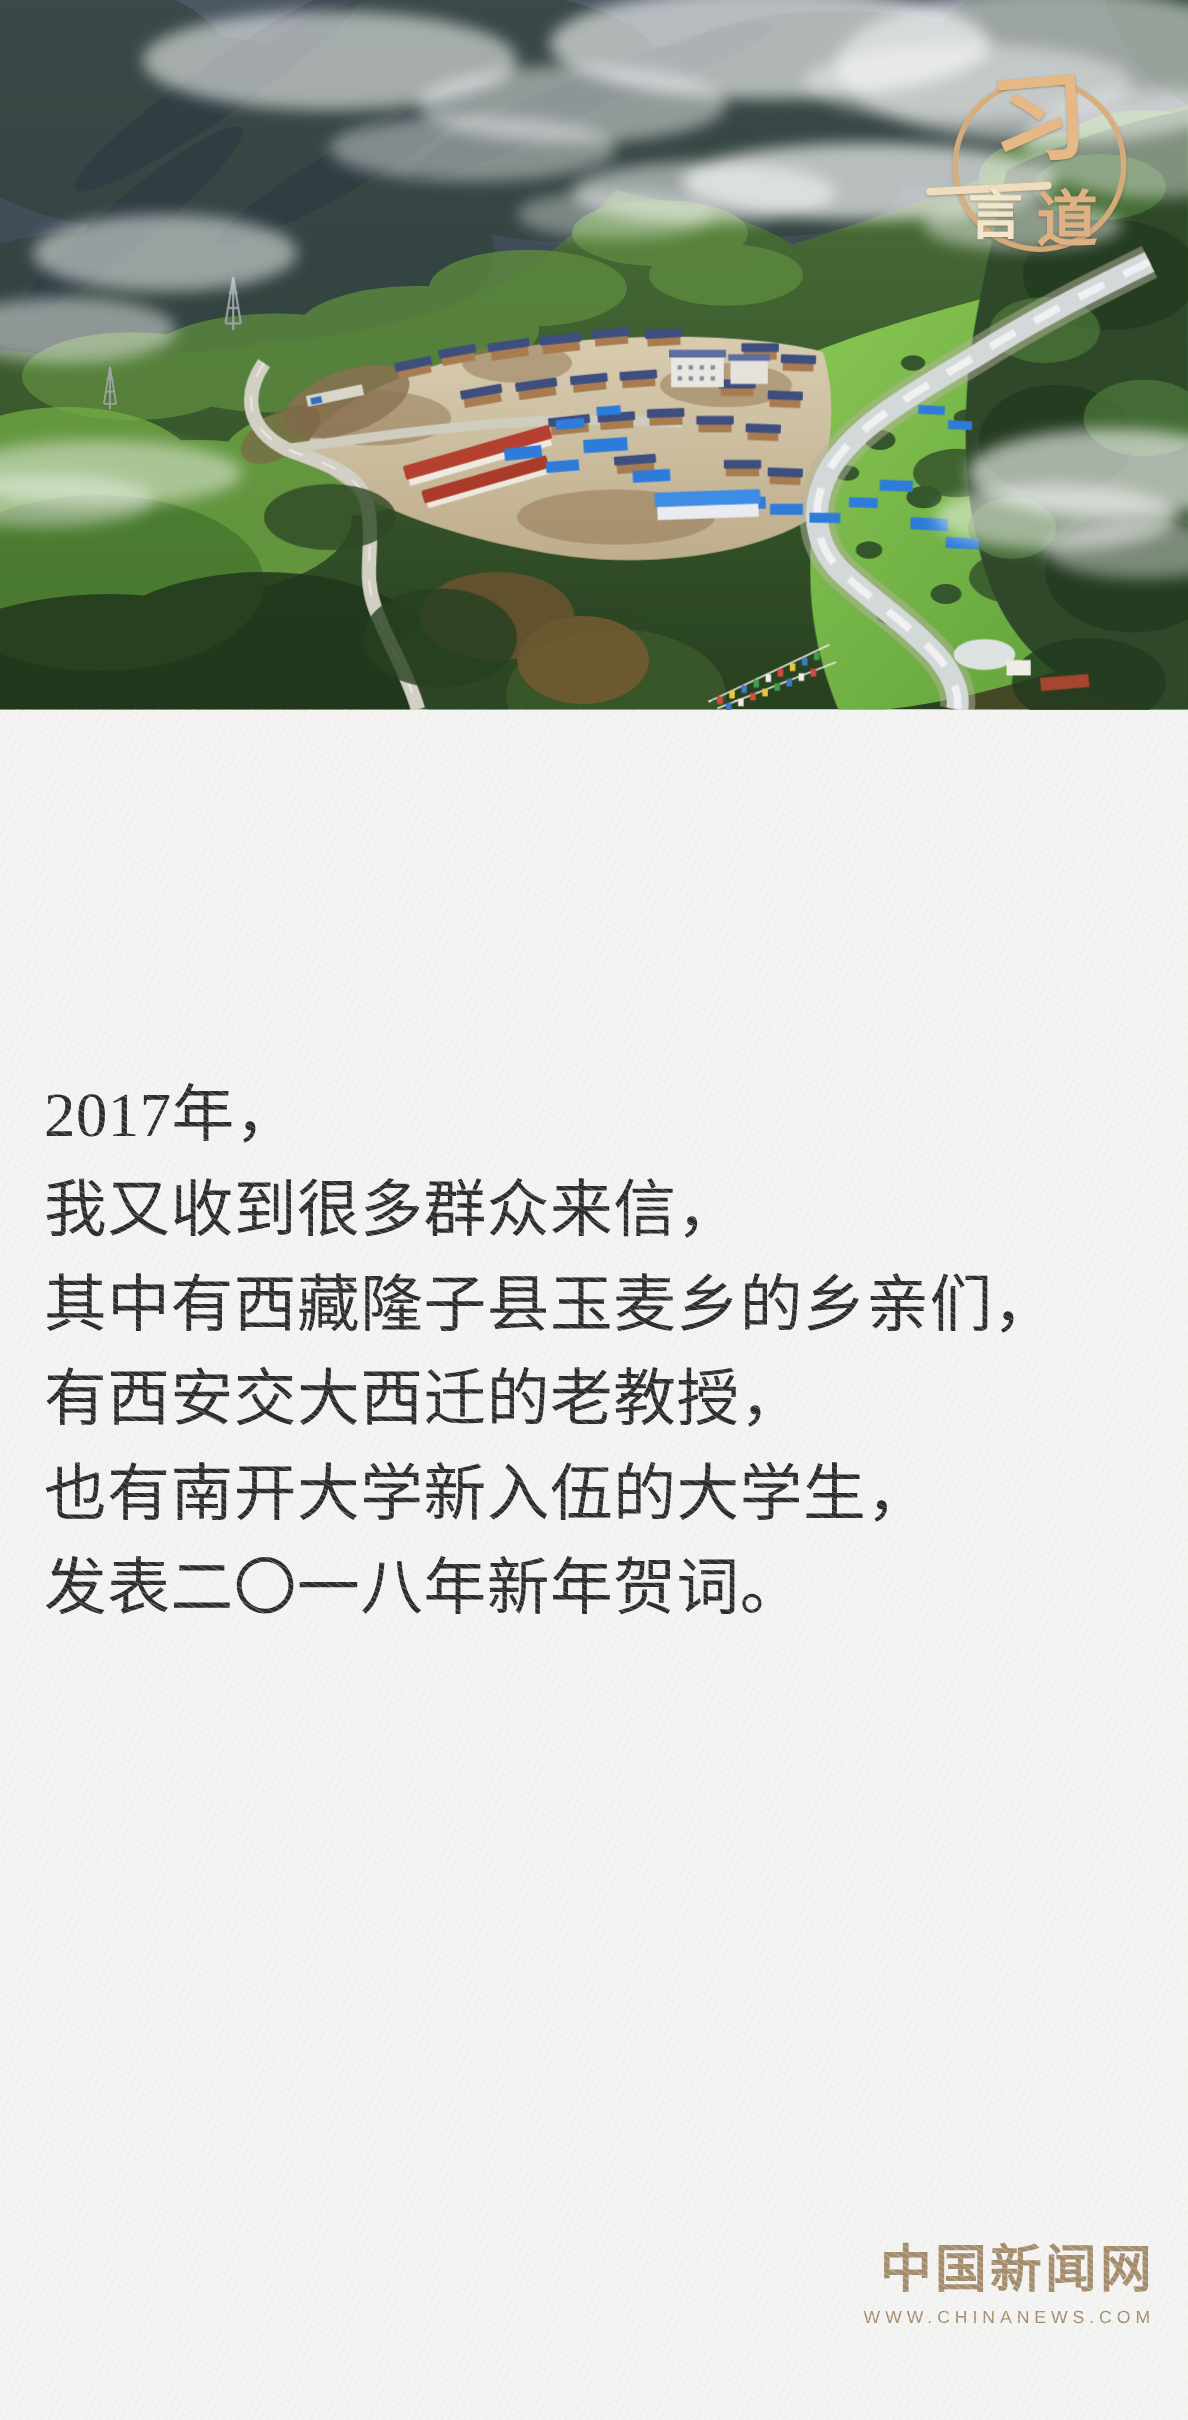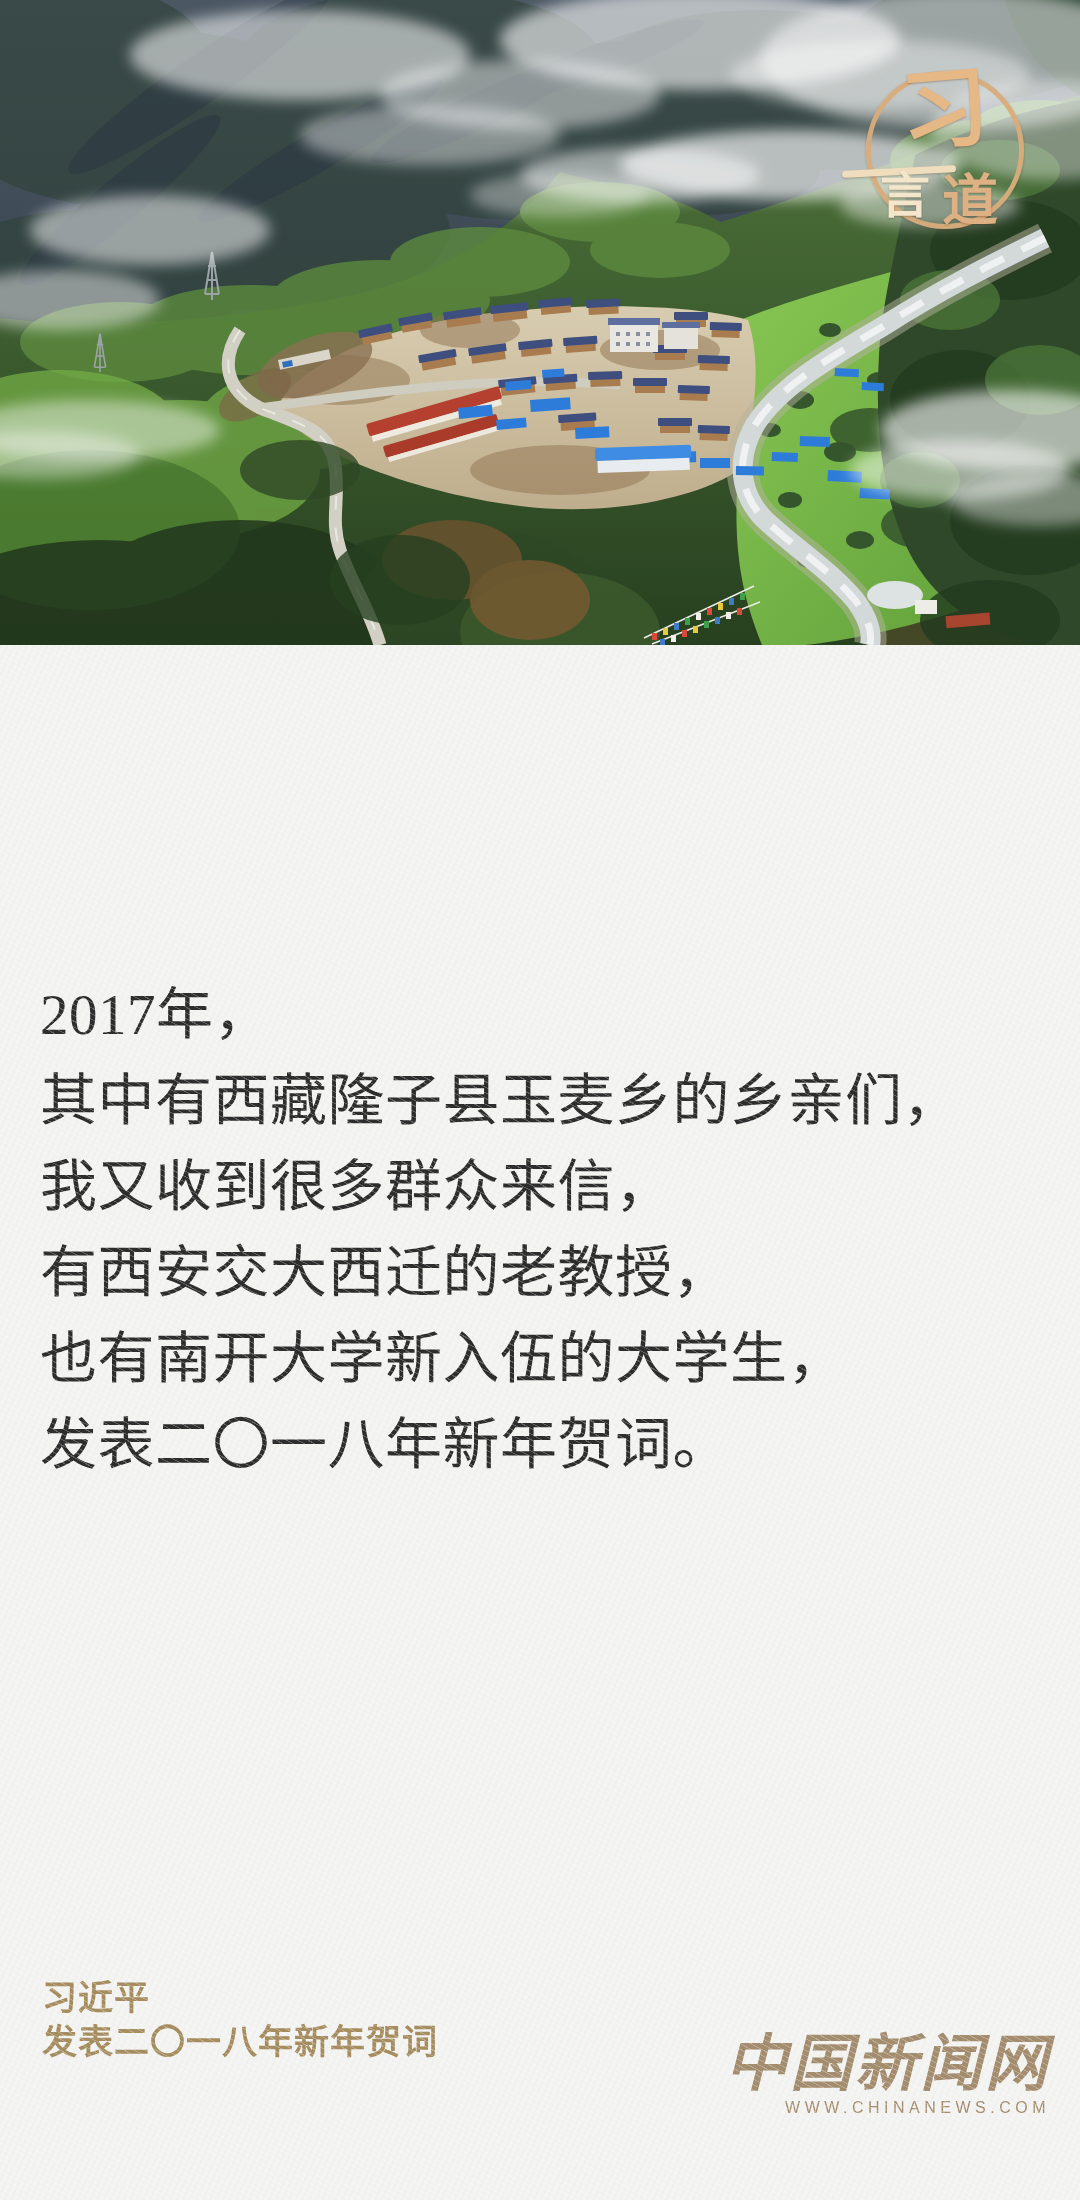--- a/index.html
+++ b/index.html
@@ -28,22 +28,22 @@
   .quote{position:absolute;left:40px;top:972px;width:1012px;
     font-family:"Liberation Serif","DejaVu Serif",serif;
     font-size:57px;line-height:86px;letter-spacing:.5px;color:var(--ink,#2D2D2D);}
   .q-line{white-space:nowrap;font-family:Liberation Serif, serif;}
 
   
   .attr{position:absolute;left:42px;top:1976px;font-weight:bold;font-size:35px;line-height:44px;
     color:var(--gold,#A68D5F);letter-spacing:1px;}
   .date{position:absolute;left:42px;top:2086px;font-size:33px;line-height:40px;color:#3C3C3C;letter-spacing:1px;}
   .publisher{position:absolute;right:30px;top:2036px;text-align:right;color:var(--logo_gold,#A48D6E);}
-  .publisher .name{font-family:"Liberation Serif","DejaVu Serif",serif;font-style:italic;font-weight:bold;
-    font-size:62px;line-height:56px;letter-spacing:3px;}
+  .publisher .name{font-family:"Liberation Serif","DejaVu Serif",serif;font-weight:bold;
+    font-size:47px;line-height:56px;letter-spacing:3px;}
   .publisher .site{font-size:16px;letter-spacing:4.5px;margin-top:7px;font-weight:normal;}
 
   
   .hr{fill:#3E4E7E}.hb{fill:#A87C4F}.bb{fill:#2E7CD9}
 </style>
 </head>
 <body>
 
 <div class="poster">
 
@@ -434,31 +434,27 @@
   <div class="seal">
     <div class="ring"></div>
     <span class="glyph xi">习</span>
     <span class="bar"></span>
     <span class="glyph yan">言</span>
     <span class="glyph dao">道</span>
   </div>
 
   <div class="quote">
       <div class="q-line">2017年，</div>
+      <div class="q-line">我又收到很多群众来信，</div>
       <div class="q-line">其中有西藏隆子县玉麦乡的乡亲们，</div>
-      <div class="q-line">我又收到很多群众来信，</div>
       <div class="q-line">有西安交大西迁的老教授，</div>
       <div class="q-line">也有南开大学新入伍的大学生，</div>
       <div class="q-line">发表二〇一八年新年贺词。</div>
     </div>
 
-  <div class="attr">
-    <div>习近平</div>
-    <div>发表二〇一八年新年贺词</div>
-  </div>
 
   <div class="publisher">
     <div class="name">中国新闻网</div>
     <div class="site">WWW.CHINANEWS.COM</div>
   </div>
 
   <div class="paper-grain"></div>
 </div>
 
 </body></html>

